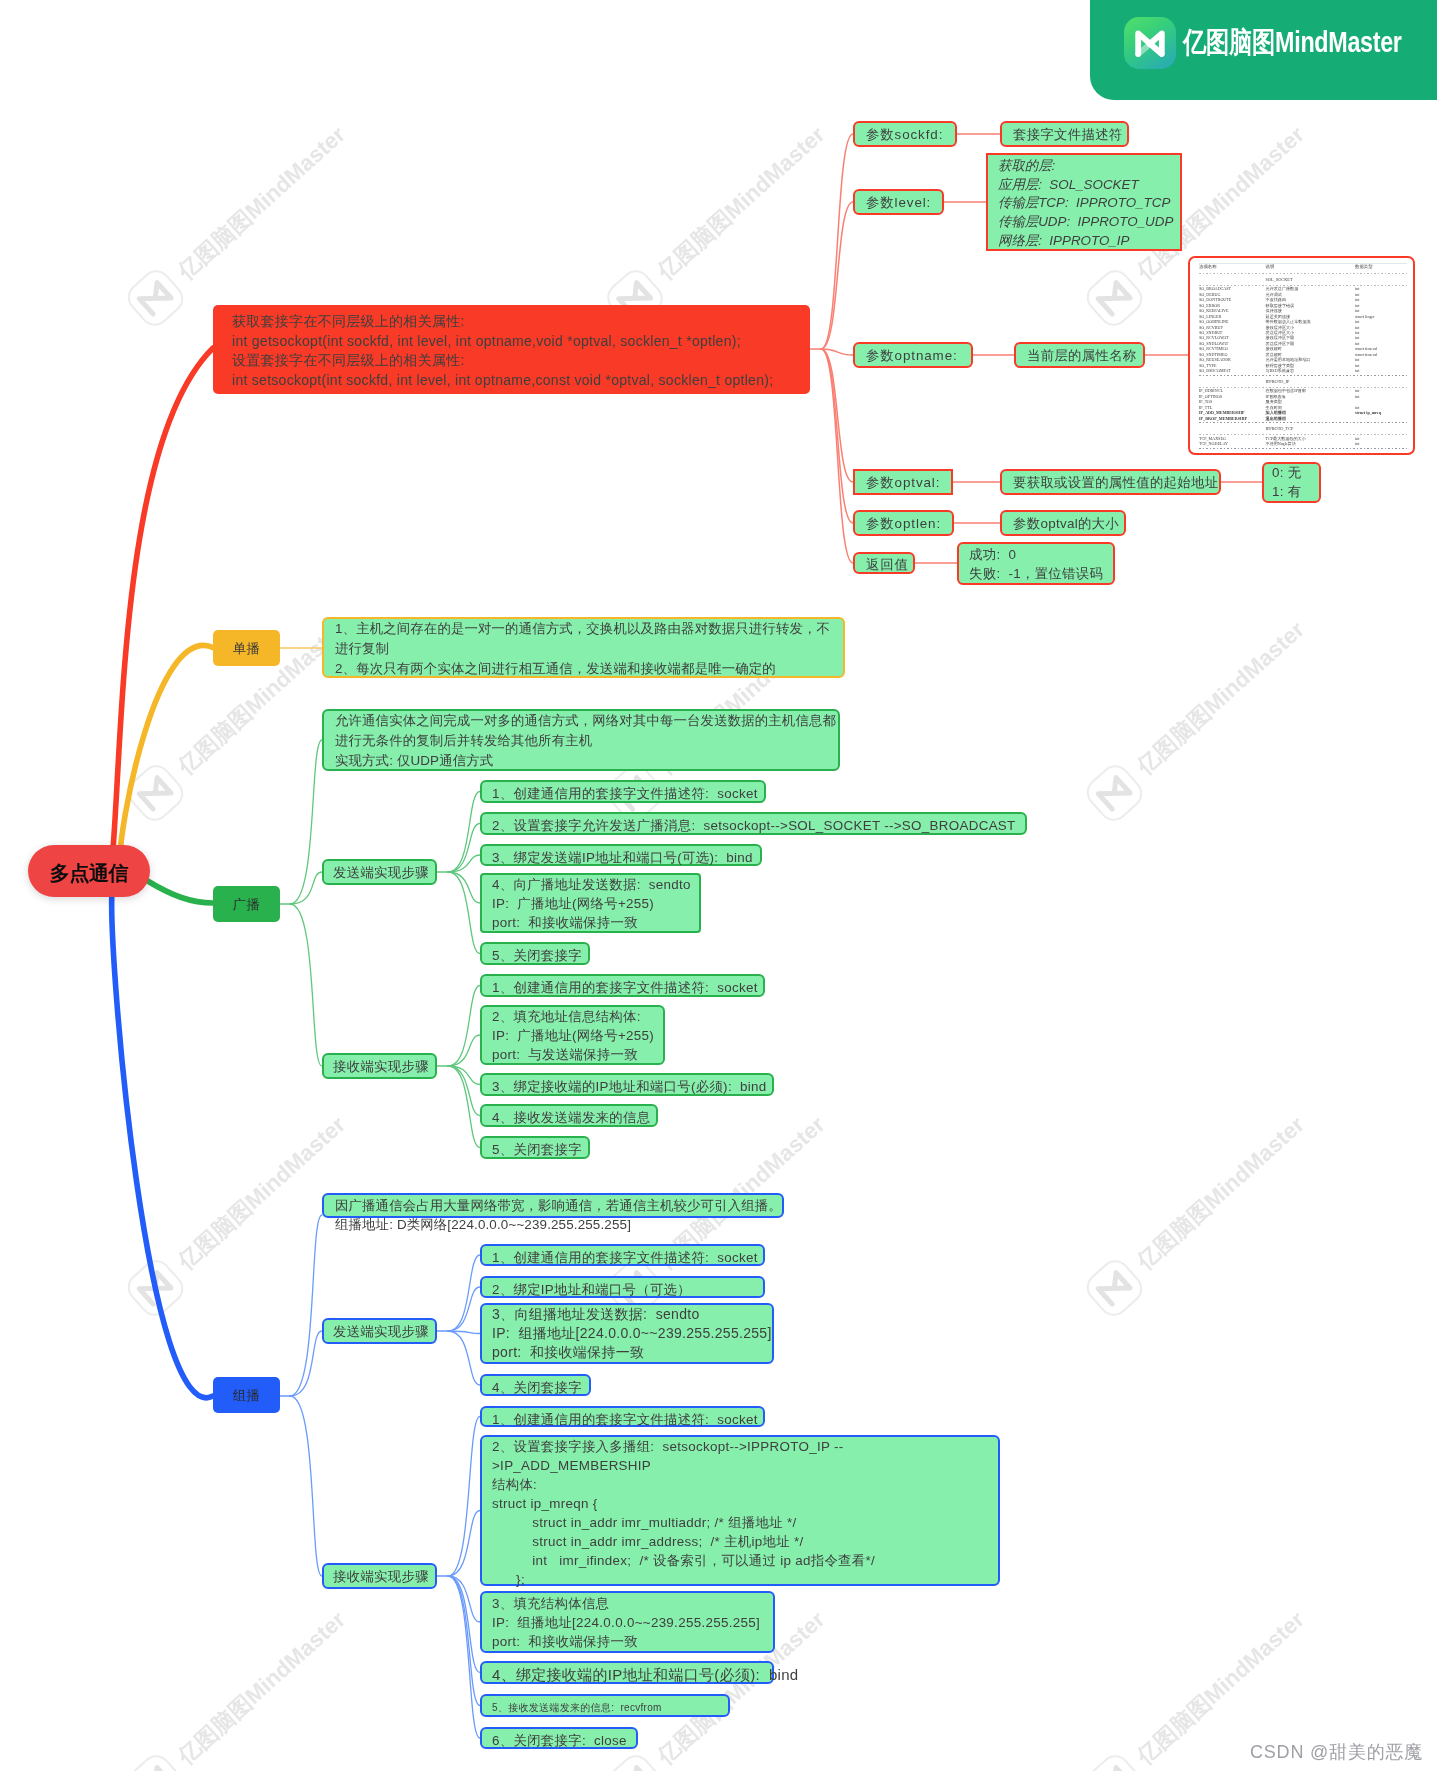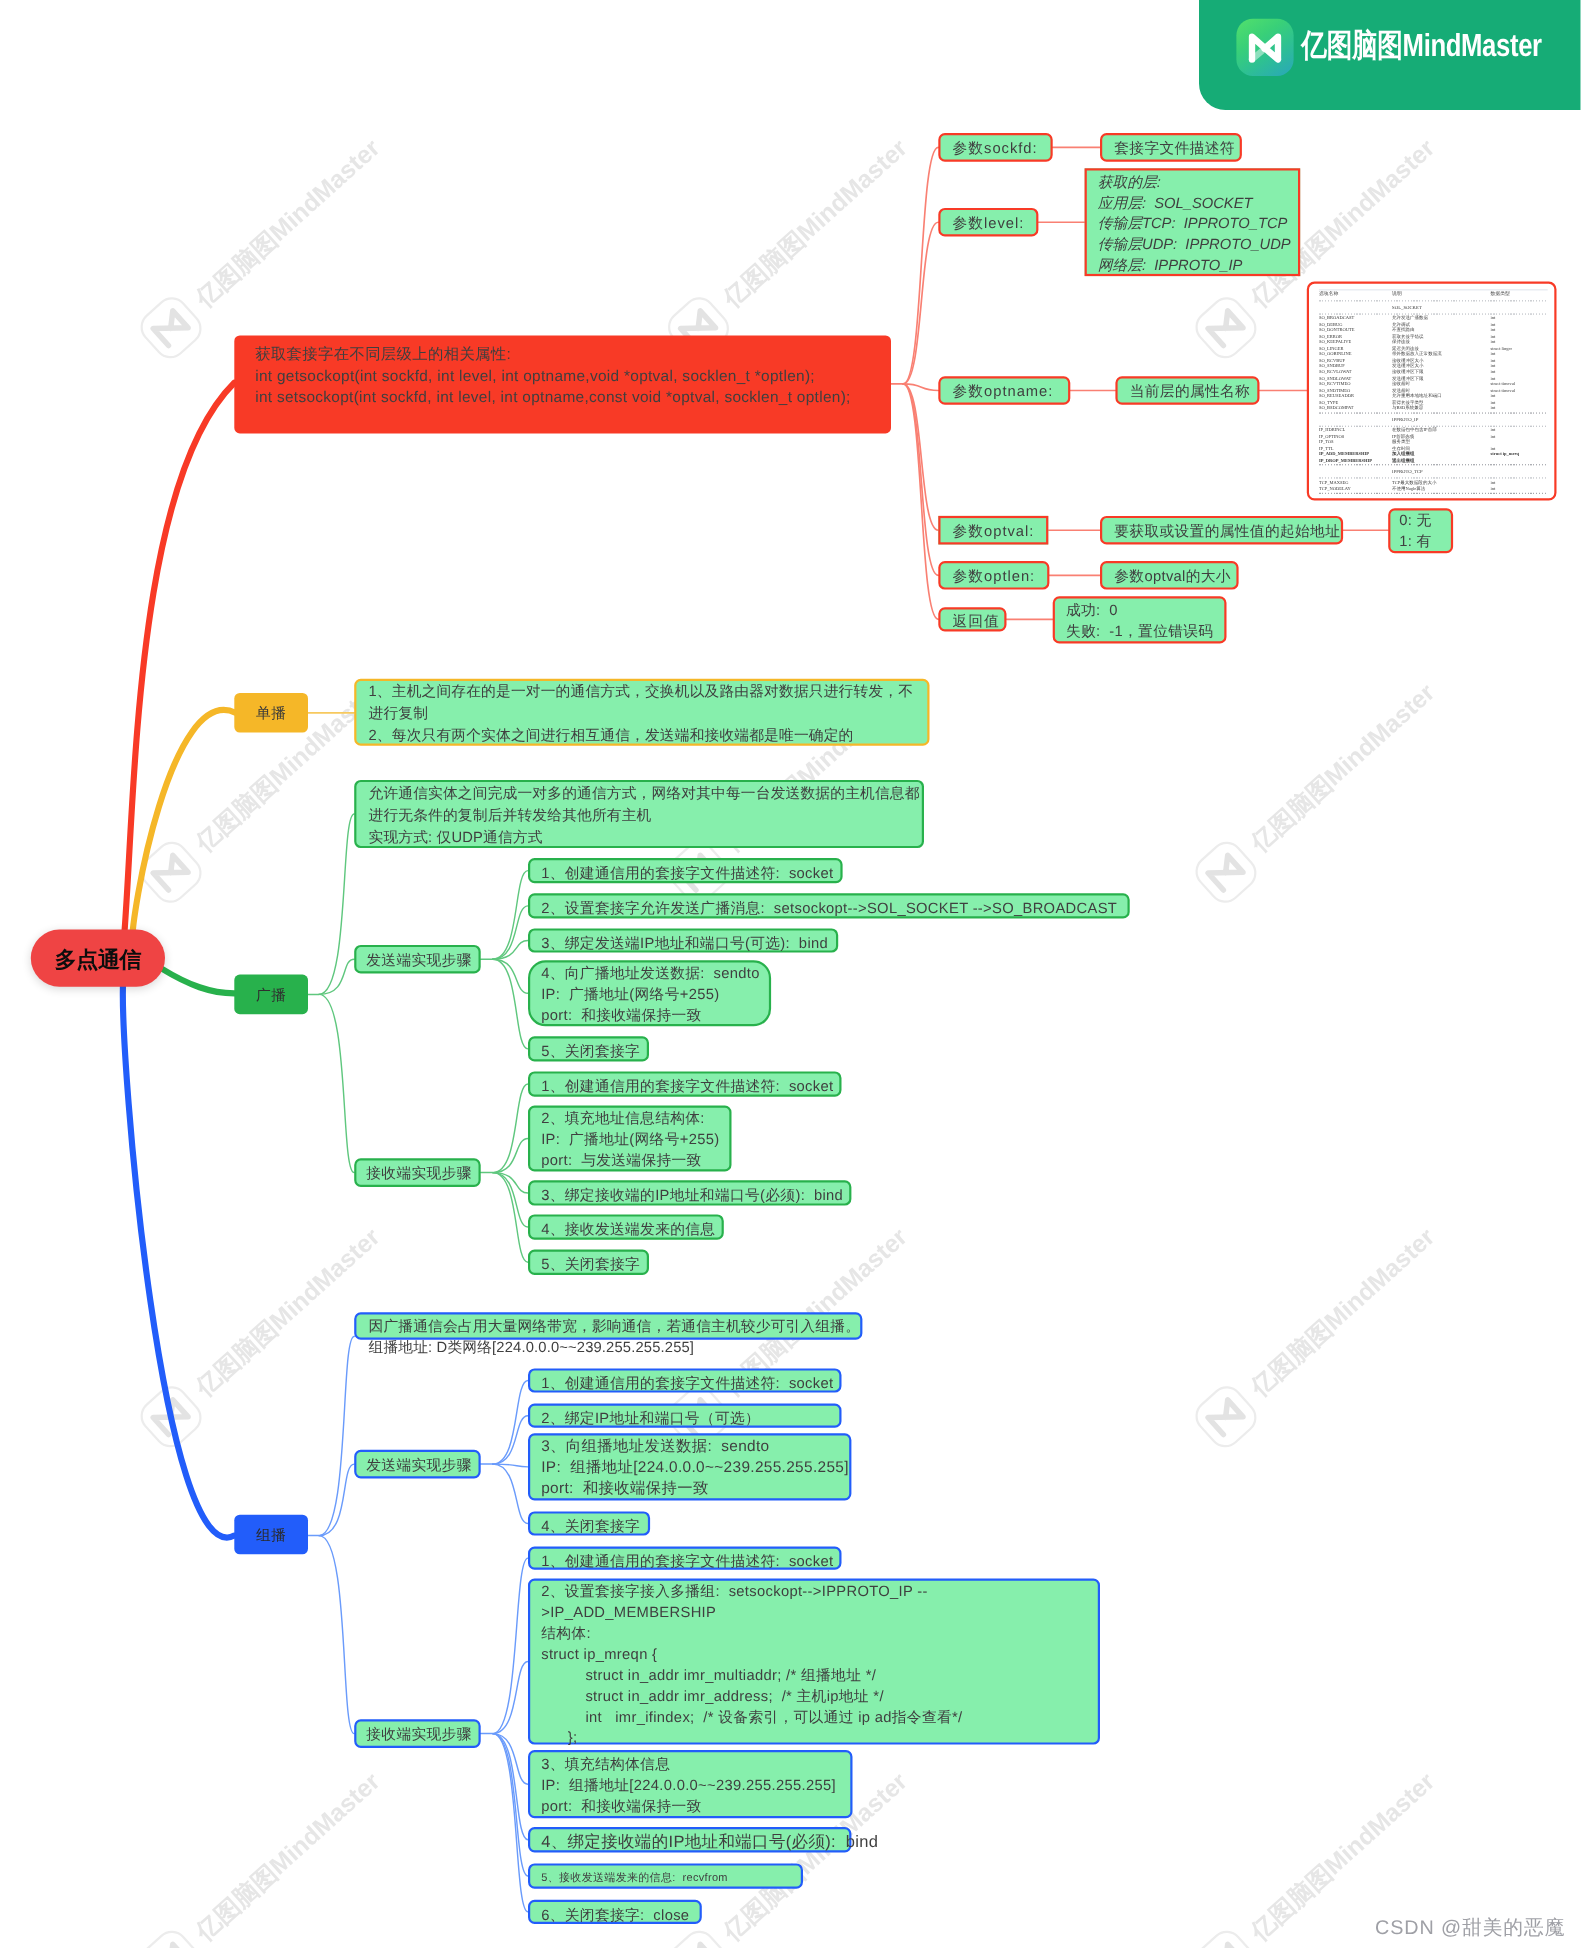--- a/index.html
+++ b/index.html
@@ -124,20 +124,21 @@
 <path d="M448.0 1576.0 C473.0 1576.0, 466.6 1510.5, 480.0 1510.5" fill="none" stroke="#6a9bfb" stroke-width="1.3" stroke-linecap="round"></path>
 <path d="M448.0 1576.0 C473.0 1576.0, 466.6 1622.0, 480.0 1622.0" fill="none" stroke="#6a9bfb" stroke-width="1.3" stroke-linecap="round"></path>
 <path d="M448.0 1576.0 C473.0 1576.0, 466.6 1672.5, 480.0 1672.5" fill="none" stroke="#6a9bfb" stroke-width="1.3" stroke-linecap="round"></path>
 <path d="M448.0 1576.0 C473.0 1576.0, 466.6 1705.5, 480.0 1705.5" fill="none" stroke="#6a9bfb" stroke-width="1.3" stroke-linecap="round"></path>
 <path d="M448.0 1576.0 C473.0 1576.0, 466.6 1738.0, 480.0 1738.0" fill="none" stroke="#6a9bfb" stroke-width="1.3" stroke-linecap="round"></path>
 </svg>
 
 <div class="node box" style="left:213px;top:305px;width:597px;height:89px;border:0;background:#f83a26;padding:7px 19px;font-size:14px;line-height:19.5px;color:#3f3f3f;letter-spacing:0.28px;border-radius:5px;">
       <span class="ln">获取套接字在不同层级上的相关属性:</span>
       <span class="ln">int getsockopt(int sockfd, int level, int optname,void *optval, socklen_t *optlen);</span>
+      <span class="ln">设置套接字在不同层级上的相关属性:</span>
       <span class="ln">int setsockopt(int sockfd, int level, int optname,const void *optval, socklen_t optlen);</span>
     </div>
 <div class="node box" style="left:853px;top:121px;width:104px;height:26px;border:2px solid #f83a26;padding:1.5px 11px;font-size:13.4px;line-height:20px;color:#3f3f3f;letter-spacing:0.9px;border-radius:6px;">
       <span class="ln">参数sockfd:</span>
     </div>
 <div class="node box" style="left:853px;top:189px;width:91px;height:26px;border:2px solid #f83a26;padding:1.5px 11px;font-size:13.4px;line-height:20px;color:#3f3f3f;letter-spacing:0.9px;border-radius:6px;">
       <span class="ln">参数level:</span>
     </div>
 <div class="node box" style="left:853px;top:342px;width:120px;height:26px;border:2px solid #f83a26;padding:1.5px 11px;font-size:13.4px;line-height:20px;color:#3f3f3f;letter-spacing:0.9px;border-radius:6px;">
       <span class="ln">参数optname:</span>
@@ -202,21 +203,21 @@
     </div>
 <div class="node box" style="left:480px;top:780px;width:286px;height:23px;border:2.2px solid #28b14c;padding:2px 10px;font-size:13.4px;line-height:19px;color:#3f3f3f;letter-spacing:0.3px;border-radius:6px;">
       <span class="ln">1、创建通信用的套接字文件描述符:  socket</span>
     </div>
 <div class="node box" style="left:480px;top:812px;width:547px;height:23px;border:2.2px solid #28b14c;padding:2px 10px;font-size:13.4px;line-height:19px;color:#3f3f3f;letter-spacing:0.3px;border-radius:6px;">
       <span class="ln">2、设置套接字允许发送广播消息:  setsockopt--&gt;SOL_SOCKET --&gt;SO_BROADCAST</span>
     </div>
 <div class="node box" style="left:480px;top:844px;width:282px;height:22px;border:2.2px solid #28b14c;padding:2px 10px;font-size:13.4px;line-height:19px;color:#3f3f3f;letter-spacing:0.3px;border-radius:6px;">
       <span class="ln">3、绑定发送端IP地址和端口号(可选):  bind</span>
     </div>
-<div class="node box" style="left:480px;top:873px;width:221px;height:60px;border:2.2px solid #28b14c;padding:0px 10px;font-size:13.4px;line-height:19px;color:#3f3f3f;letter-spacing:0.3px;border-radius:16px;">
+<div class="node box" style="left:480px;top:873px;width:221px;height:60px;border:2.2px solid #28b14c;padding:0px 10px;font-size:13.4px;line-height:19px;color:#3f3f3f;letter-spacing:0.3px;border-radius:4px;">
       <span class="ln">4、向广播地址发送数据:  sendto</span>
       <span class="ln">IP:  广播地址(网络号+255)</span>
       <span class="ln">port:  和接收端保持一致</span>
     </div>
 <div class="node box" style="left:480px;top:942px;width:110px;height:23px;border:2.2px solid #28b14c;padding:2px 10px;font-size:13.4px;line-height:19px;color:#3f3f3f;letter-spacing:0.3px;border-radius:6px;">
       <span class="ln">5、关闭套接字</span>
     </div>
 <div class="node box" style="left:480px;top:974px;width:285px;height:23px;border:2.2px solid #28b14c;padding:2px 10px;font-size:13.4px;line-height:19px;color:#3f3f3f;letter-spacing:0.3px;border-radius:6px;">
       <span class="ln">1、创建通信用的套接字文件描述符:  socket</span>
     </div>

